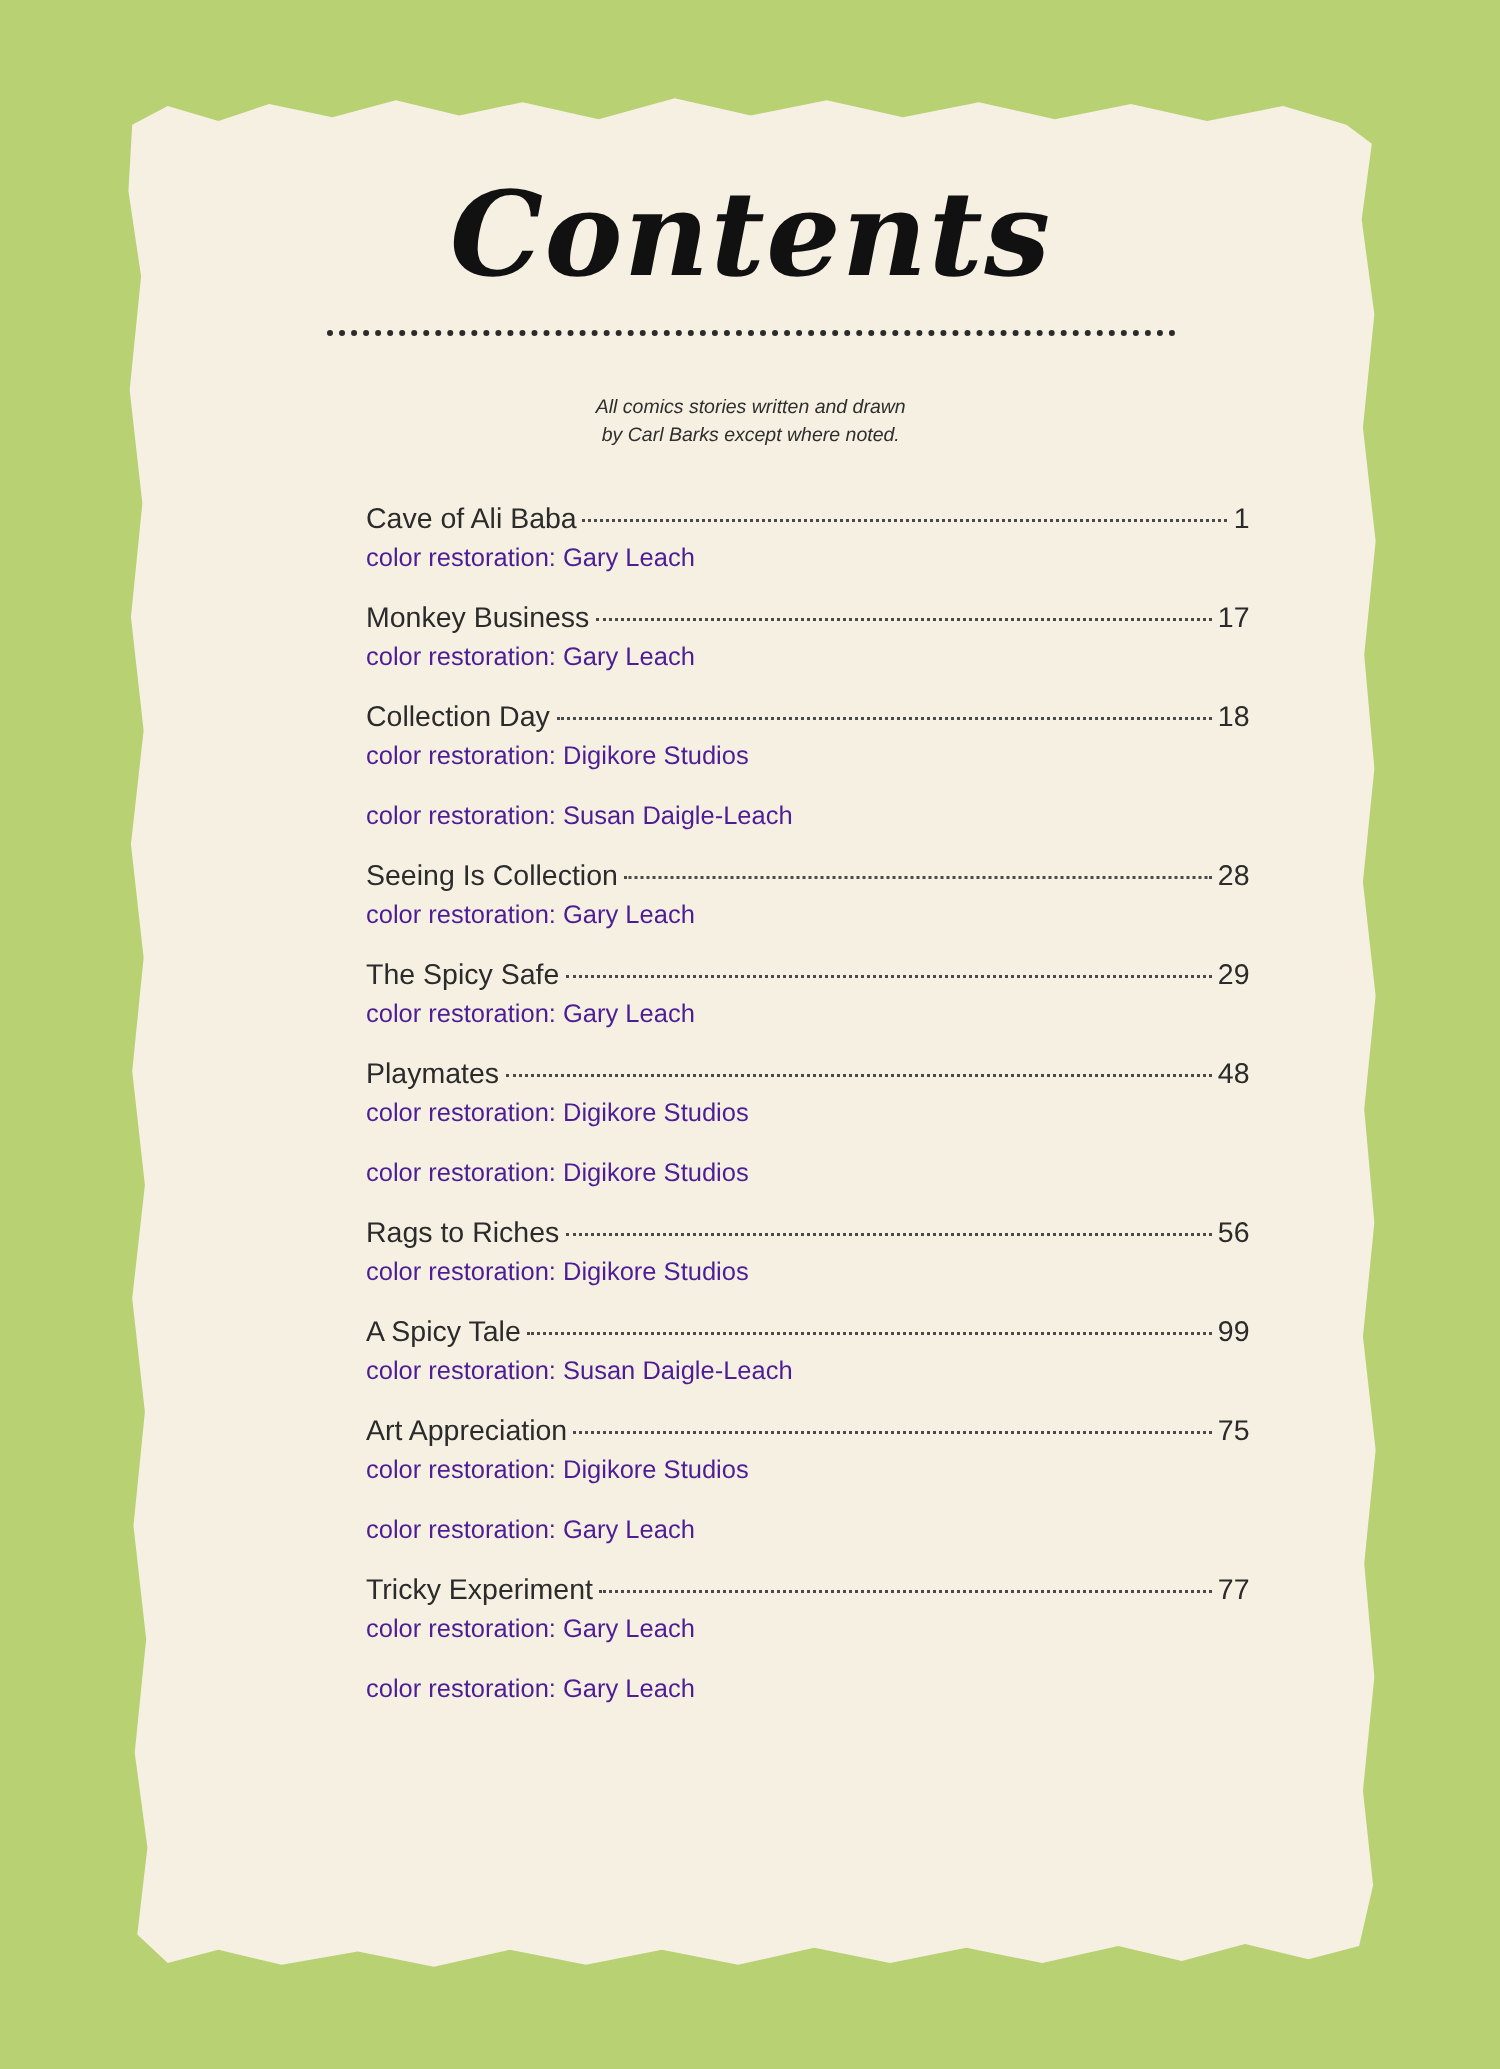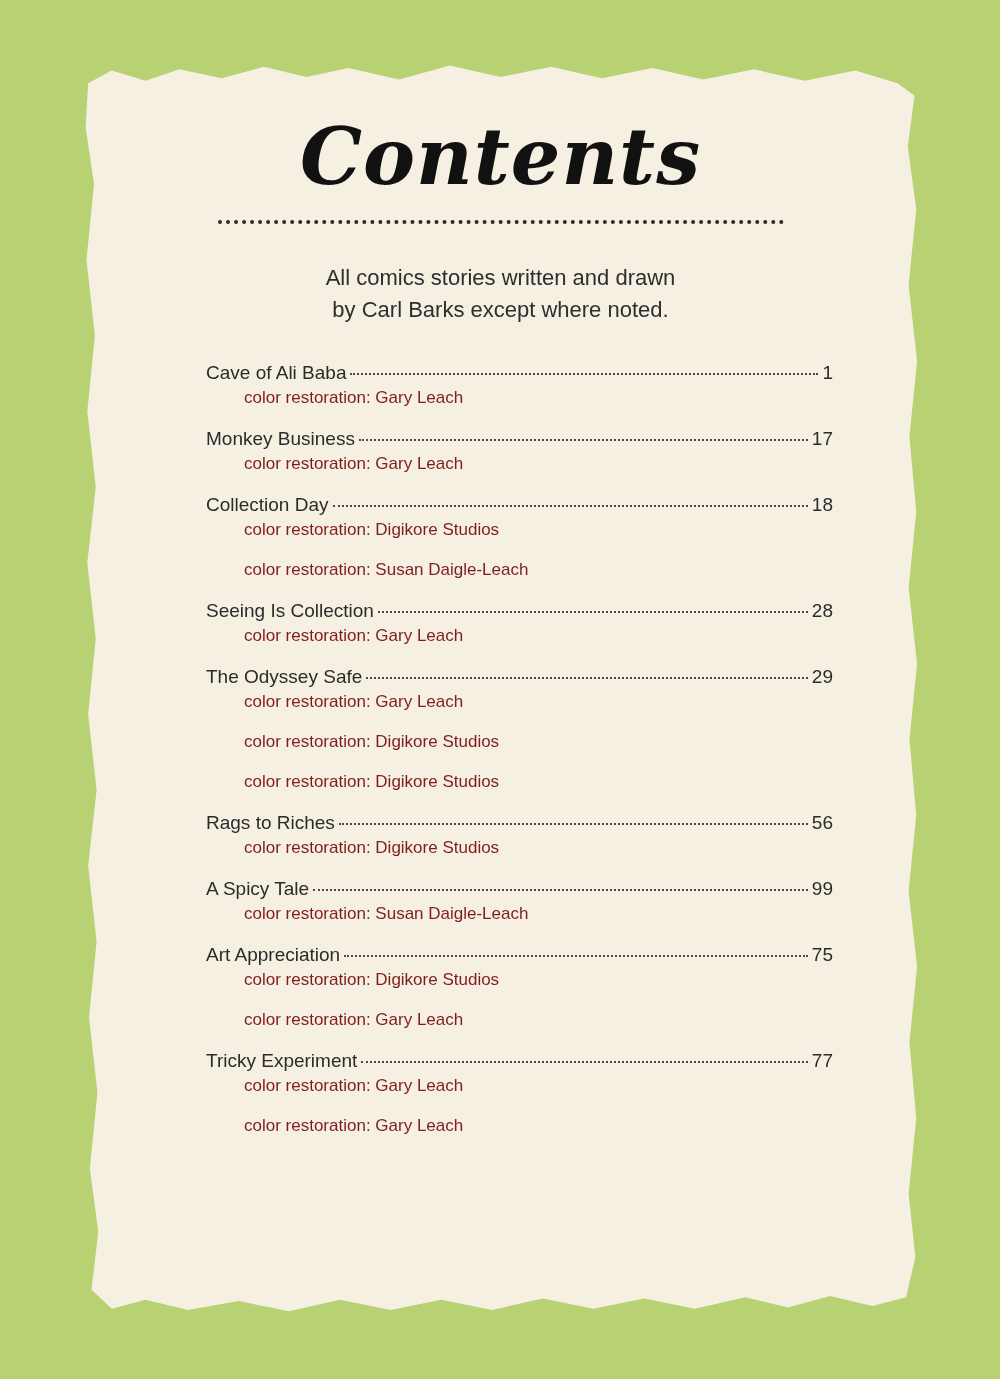--- a/index.html
+++ b/index.html
@@ -62,57 +62,59 @@
     line-height: 1.05;
   }
   .rule {
     width: 566px;
     margin: 22px auto 0 auto;
     height: 0;
     border-bottom: 4px dotted #2b2b2b;
   }
   .note {
     text-align: center;
-    font-size: 22px;
+    font-style: italic;
+    font-size: 13px;
     color: #2e2e2e;
     line-height: 1.45;
     margin: 38px 0 0 0;
   }
   .toc {
     margin: 36px 0 0 0;
     padding: 0 90px 0 128px;
   }
   .entry {
     margin-bottom: 20px;
   }
   .entry-line {
     display: flex;
     align-items: baseline;
     font-size: 19px;
     color: #2b2b2b;
     white-space: nowrap;
+    margin-left: 38px;
   }
   .entry-title {
     flex: 0 0 auto;
   }
   .leader {
     flex: 1 1 auto;
     margin: 0 4px;
     position: relative;
     top: -4px;
     border-bottom: 2.5px dotted #4a4a4a;
     min-width: 12px;
   }
   .entry-page {
     flex: 0 0 auto;
     text-align: right;
   }
   .entry-sub {
     font-size: 17px;
-    color: #7f1d1d;
+    color: #4c1d95;
     margin-top: 4px;
     padding-left: 38px;
   }
 </style>
 </head>
 <body>
 
 <div class="page-wrap">
   <div class="paper"></div>
 
@@ -158,27 +160,32 @@
         <div class="entry">
           <div class="entry-line">
             <span class="entry-title">Seeing Is Collection</span>
             <span class="leader"></span>
             <span class="entry-page">28</span>
           </div>
           <div class="entry-sub">color restoration: Gary Leach</div>
         </div>
         <div class="entry">
           <div class="entry-line">
-            <span class="entry-title">The Odyssey Safe</span>
+            <span class="entry-title">The Spicy Safe</span>
             <span class="leader"></span>
             <span class="entry-page">29</span>
           </div>
           <div class="entry-sub">color restoration: Gary Leach</div>
         </div>
         <div class="entry">
+          <div class="entry-line">
+            <span class="entry-title">Playmates</span>
+            <span class="leader"></span>
+            <span class="entry-page">48</span>
+          </div>
           <div class="entry-sub">color restoration: Digikore Studios</div>
         </div>
         <div class="entry">
           <div class="entry-sub">color restoration: Digikore Studios</div>
         </div>
         <div class="entry">
           <div class="entry-line">
             <span class="entry-title">Rags to Riches</span>
             <span class="leader"></span>
             <span class="entry-page">56</span>

